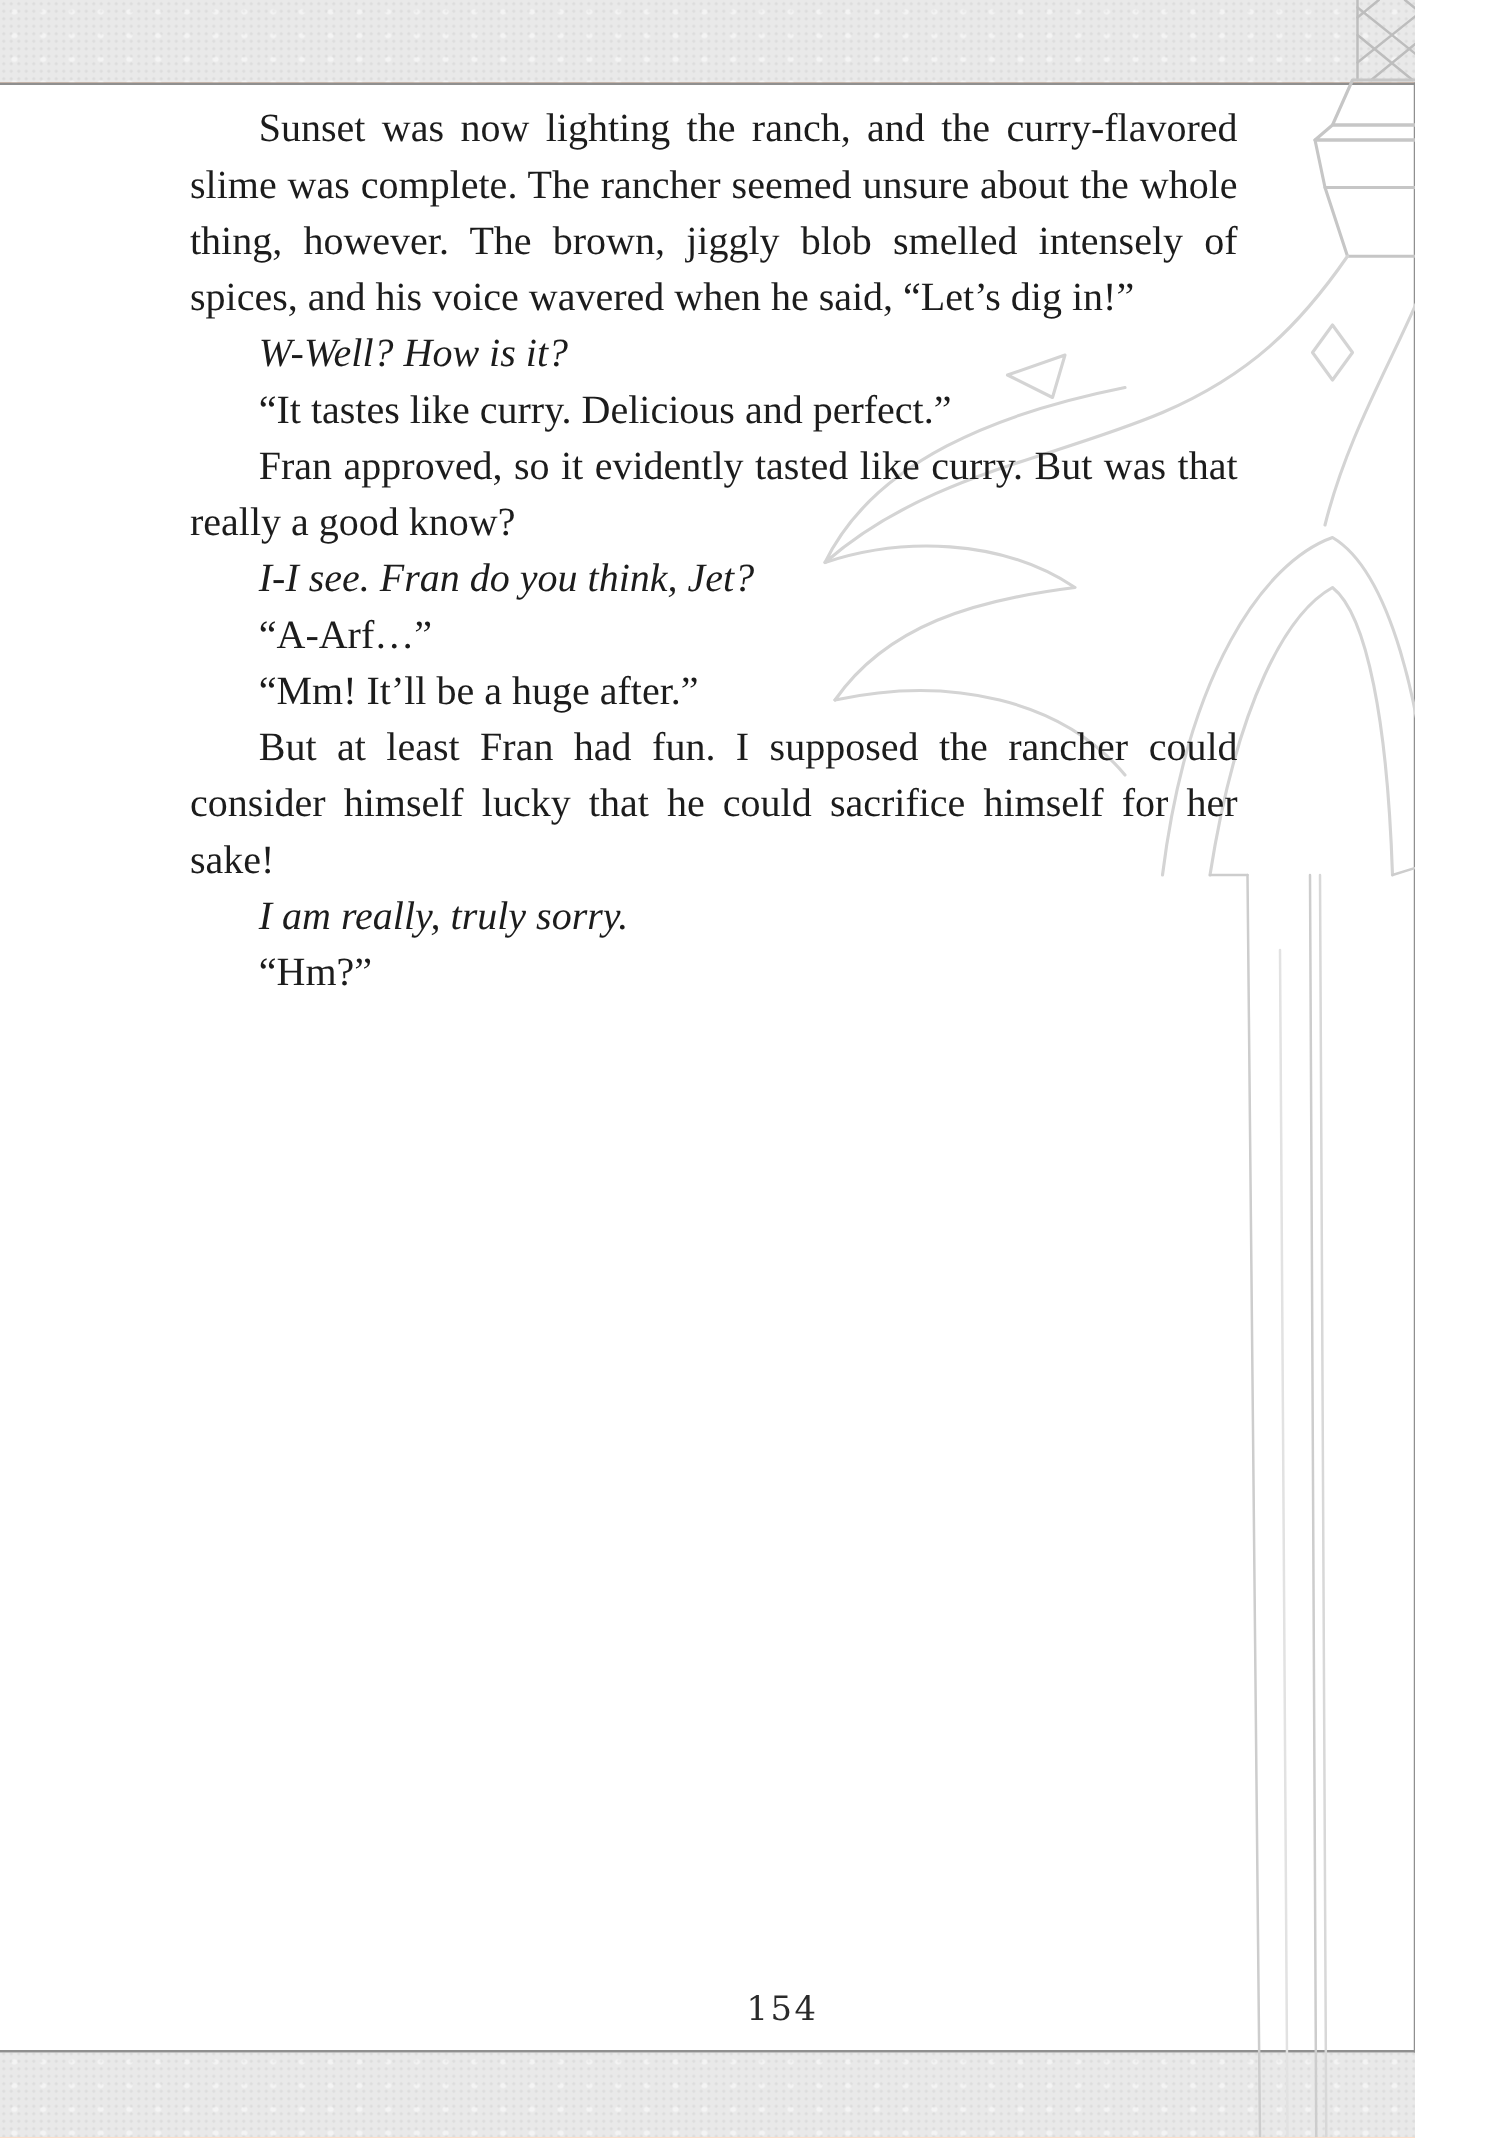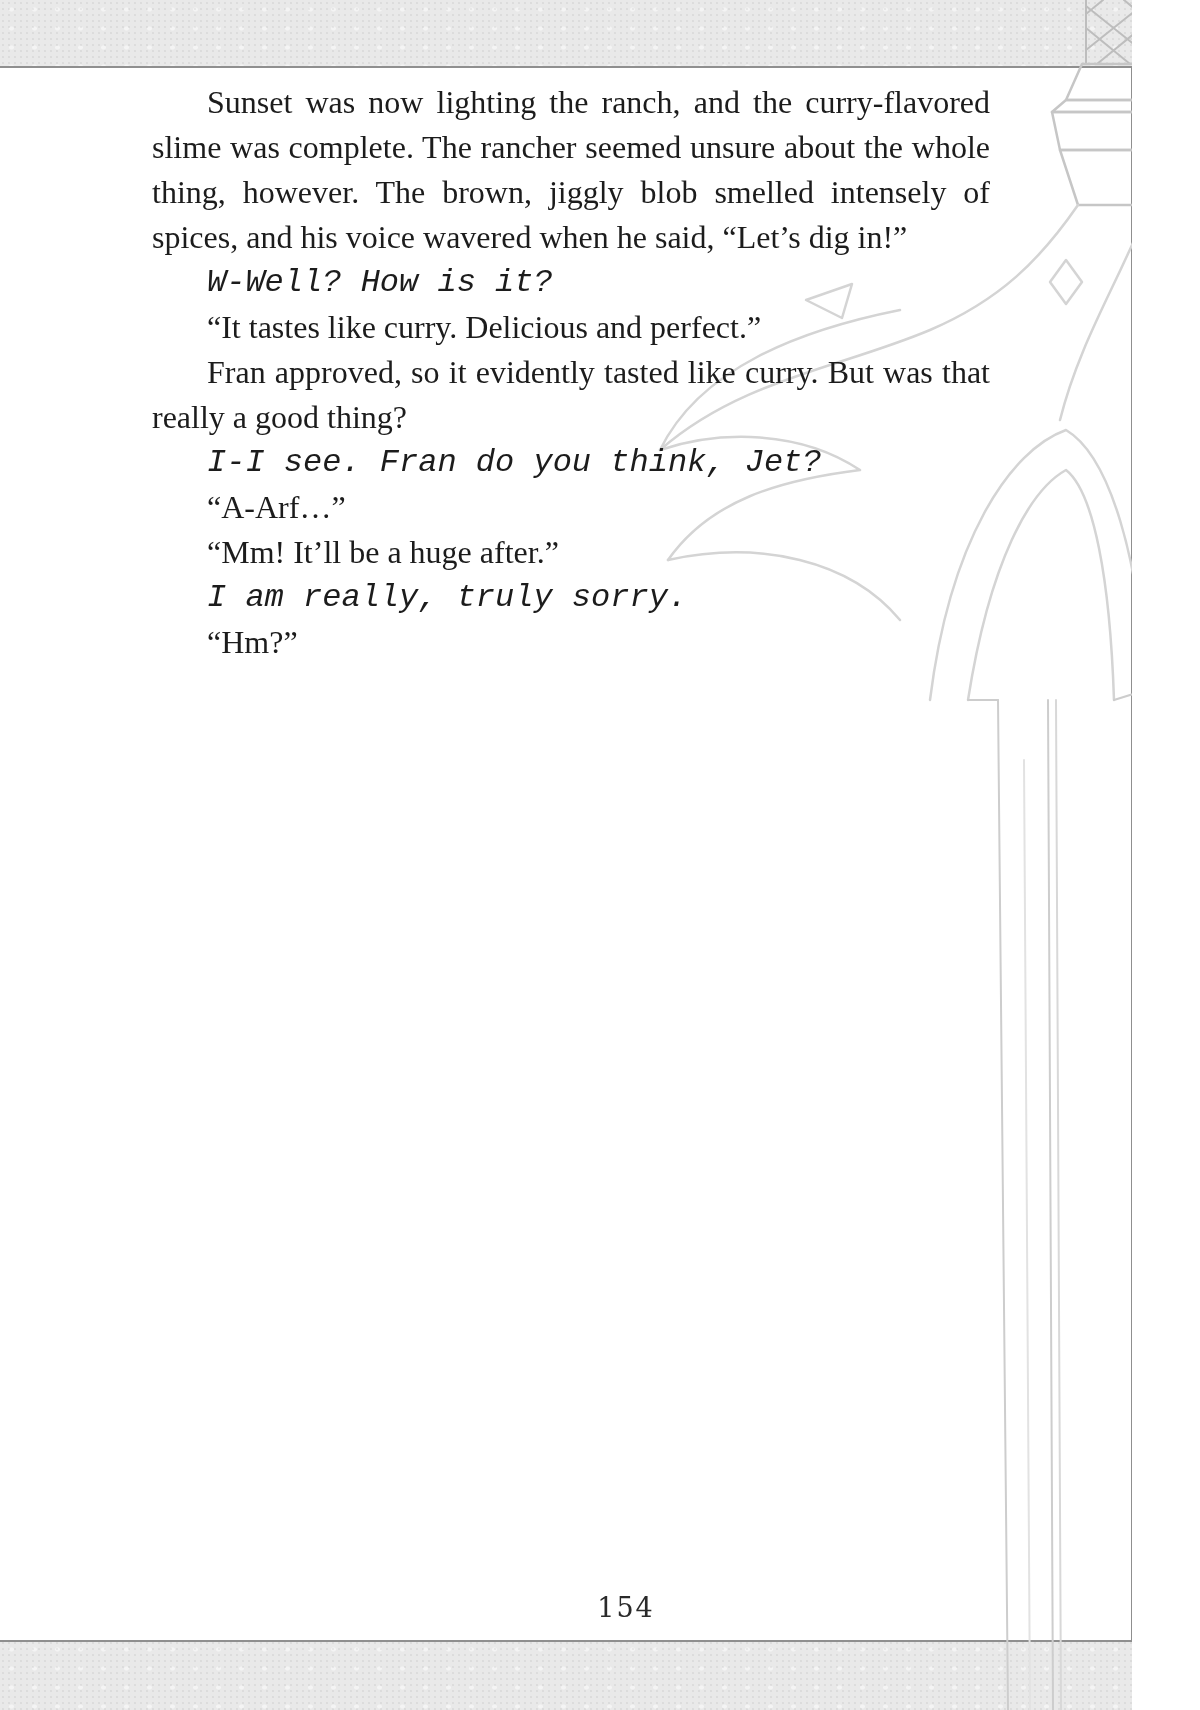--- a/index.html
+++ b/index.html
@@ -41,21 +41,21 @@
     z-index:4;
     color:#1c1c1c;
     font-size:32px;line-height:45px;
     text-rendering:optimizeLegibility;
   }
   .para{
     margin:0;
     text-indent:55px;
     text-align:justify;
   }
-  .para.italic{font-style:italic;font-family:Liberation Mono, monospace;}
+  .para.italic{font-style:italic;}
   .page-number{
     position:absolute;left:52px;top:1592px;width:1148px;
     z-index:4;
     text-align:center;
     font-family:"DejaVu Serif", serif;
     font-size:27px;letter-spacing:2px;
     color:#2a2a2a;
   }
 </style>
 </head>
@@ -111,23 +111,24 @@
         <path d="M1024,760 L1030,1710" stroke="#e2e2e2"></path>
         <path d="M968,700 L998,700 M1114,700 L1146,690"></path>
       </g>
     </g>
   </svg>
 
   <div class="text-block">
       <p class="para">Sunset was now lighting the ranch, and the curry-flavored slime was complete. The rancher seemed unsure about the whole thing, however. The brown, jiggly blob smelled intensely of spices, and his voice wavered when he said, “Let’s dig in!”</p>
       <p class="para italic">W-Well? How is it?</p>
       <p class="para">“It tastes like curry. Delicious and perfect.”</p>
-      <p class="para">Fran approved, so it evidently tasted like curry. But was that really a good thing?</p>
+      <p class="para">Fran approved, so it evidently tasted like curry. But was that really a good know?</p>
       <p class="para italic">I-I see. Fran do you think, Jet?</p>
       <p class="para">“A-Arf…”</p>
       <p class="para">“Mm! It’ll be a huge after.”</p>
+      <p class="para">But at least Fran had fun. I supposed the rancher could consider himself lucky that he could sacrifice himself for her sake!</p>
       <p class="para italic">I am really, truly sorry.</p>
       <p class="para">“Hm?”</p>
     </div>
 
   <div class="page-number">154</div>
 
 </div>
 
 </body></html>

